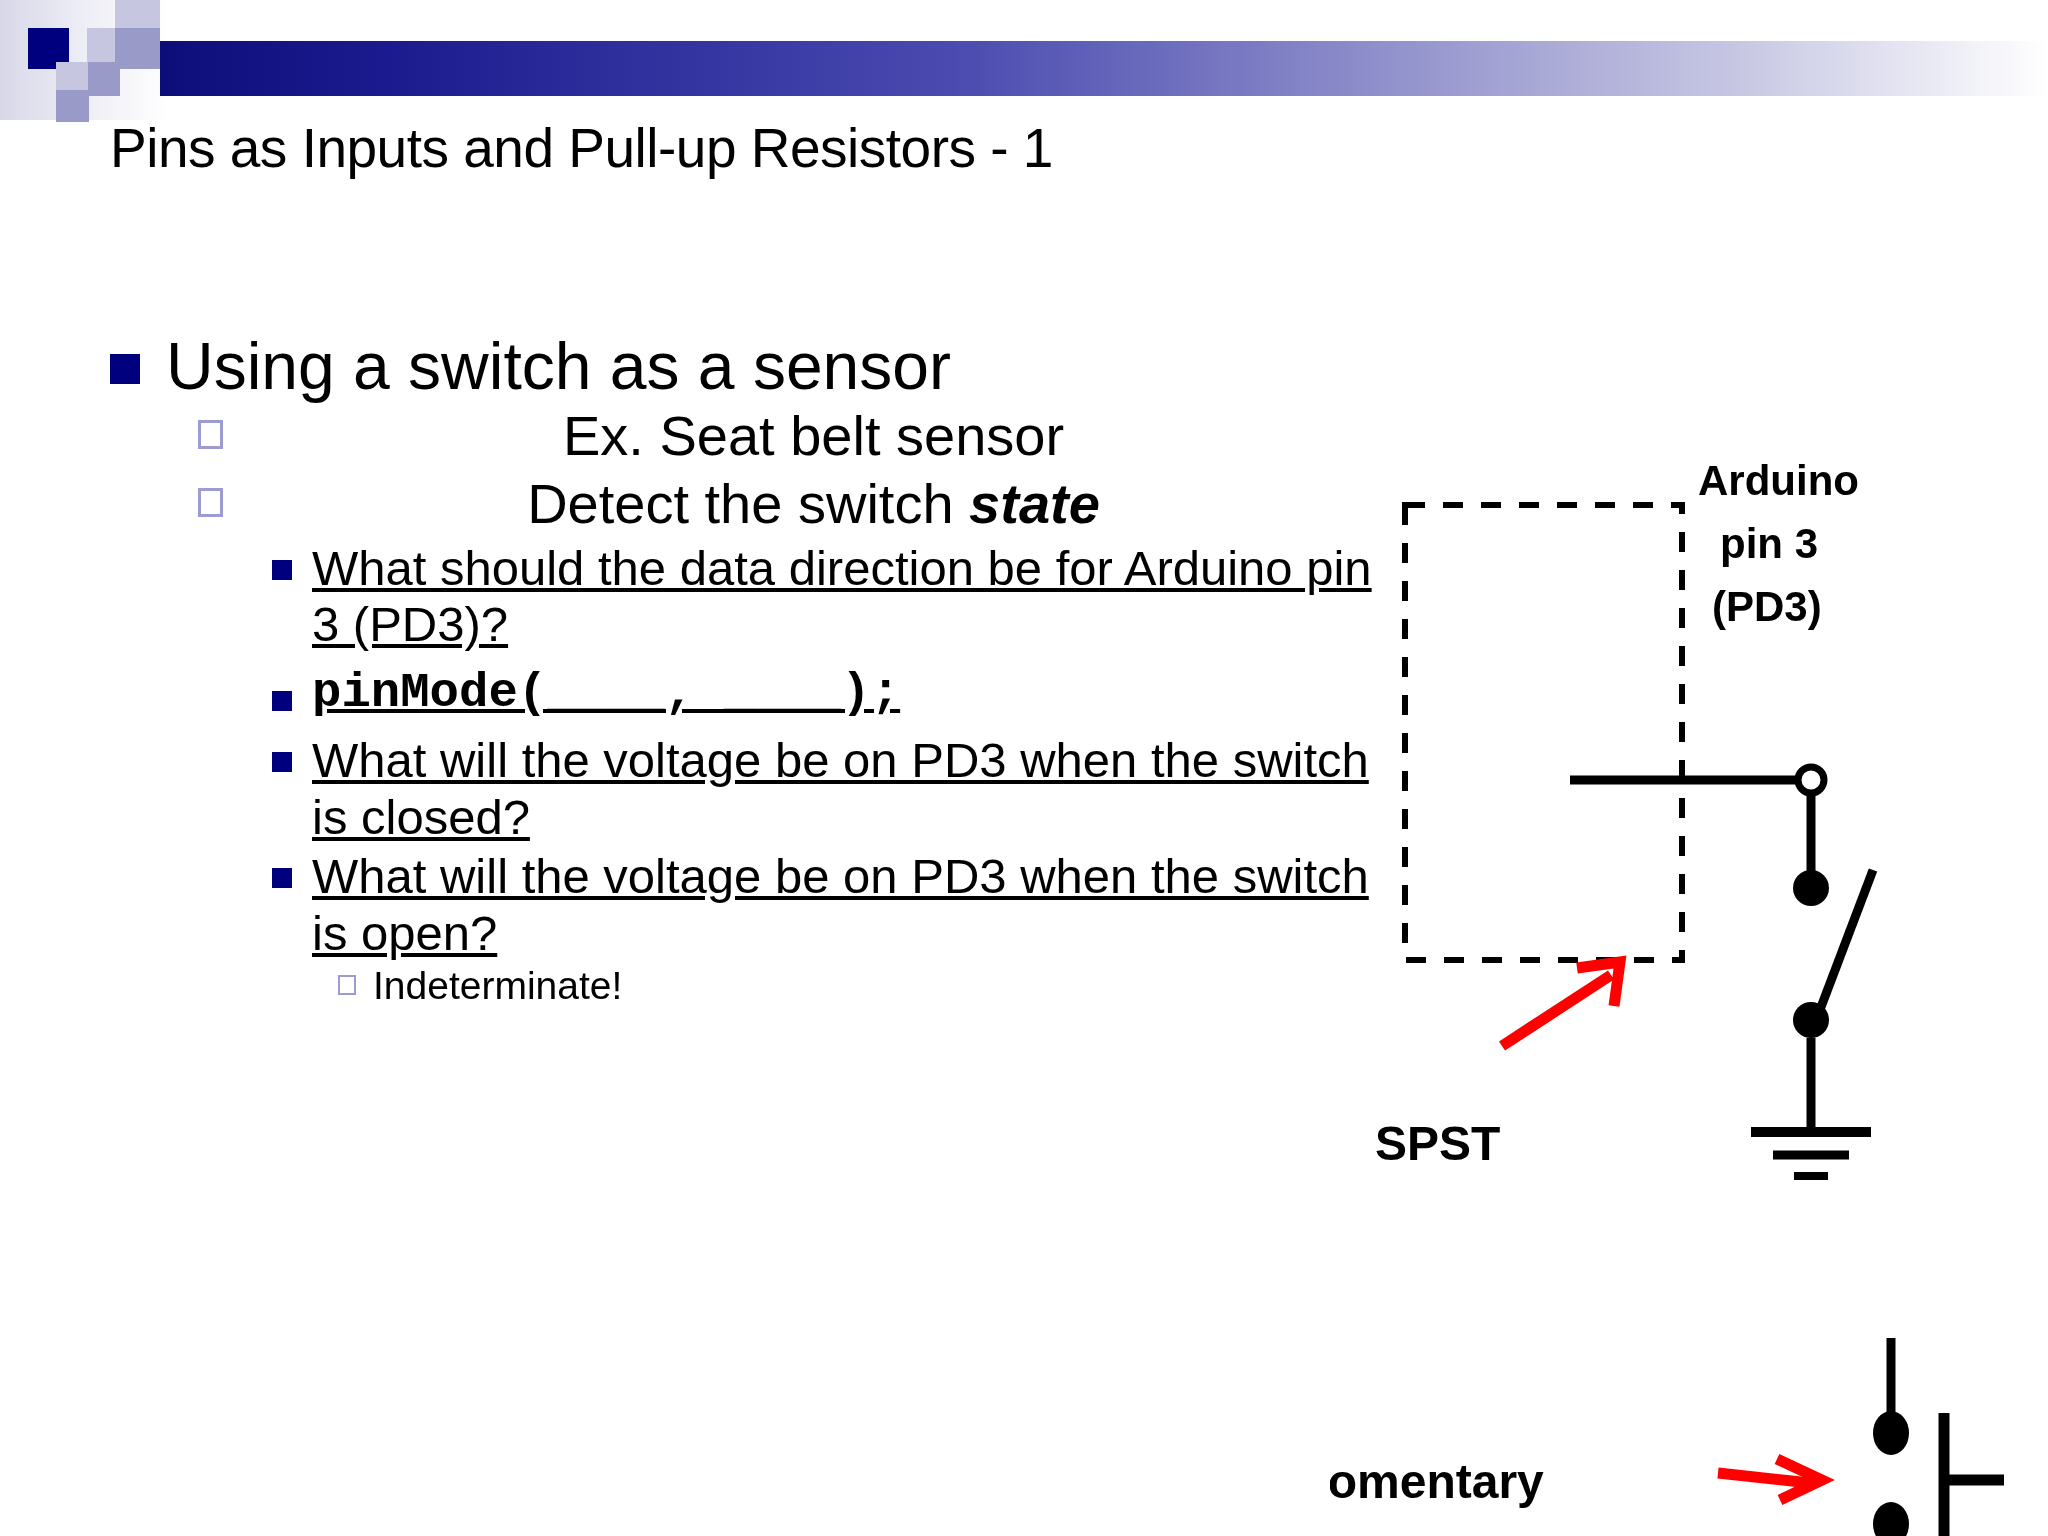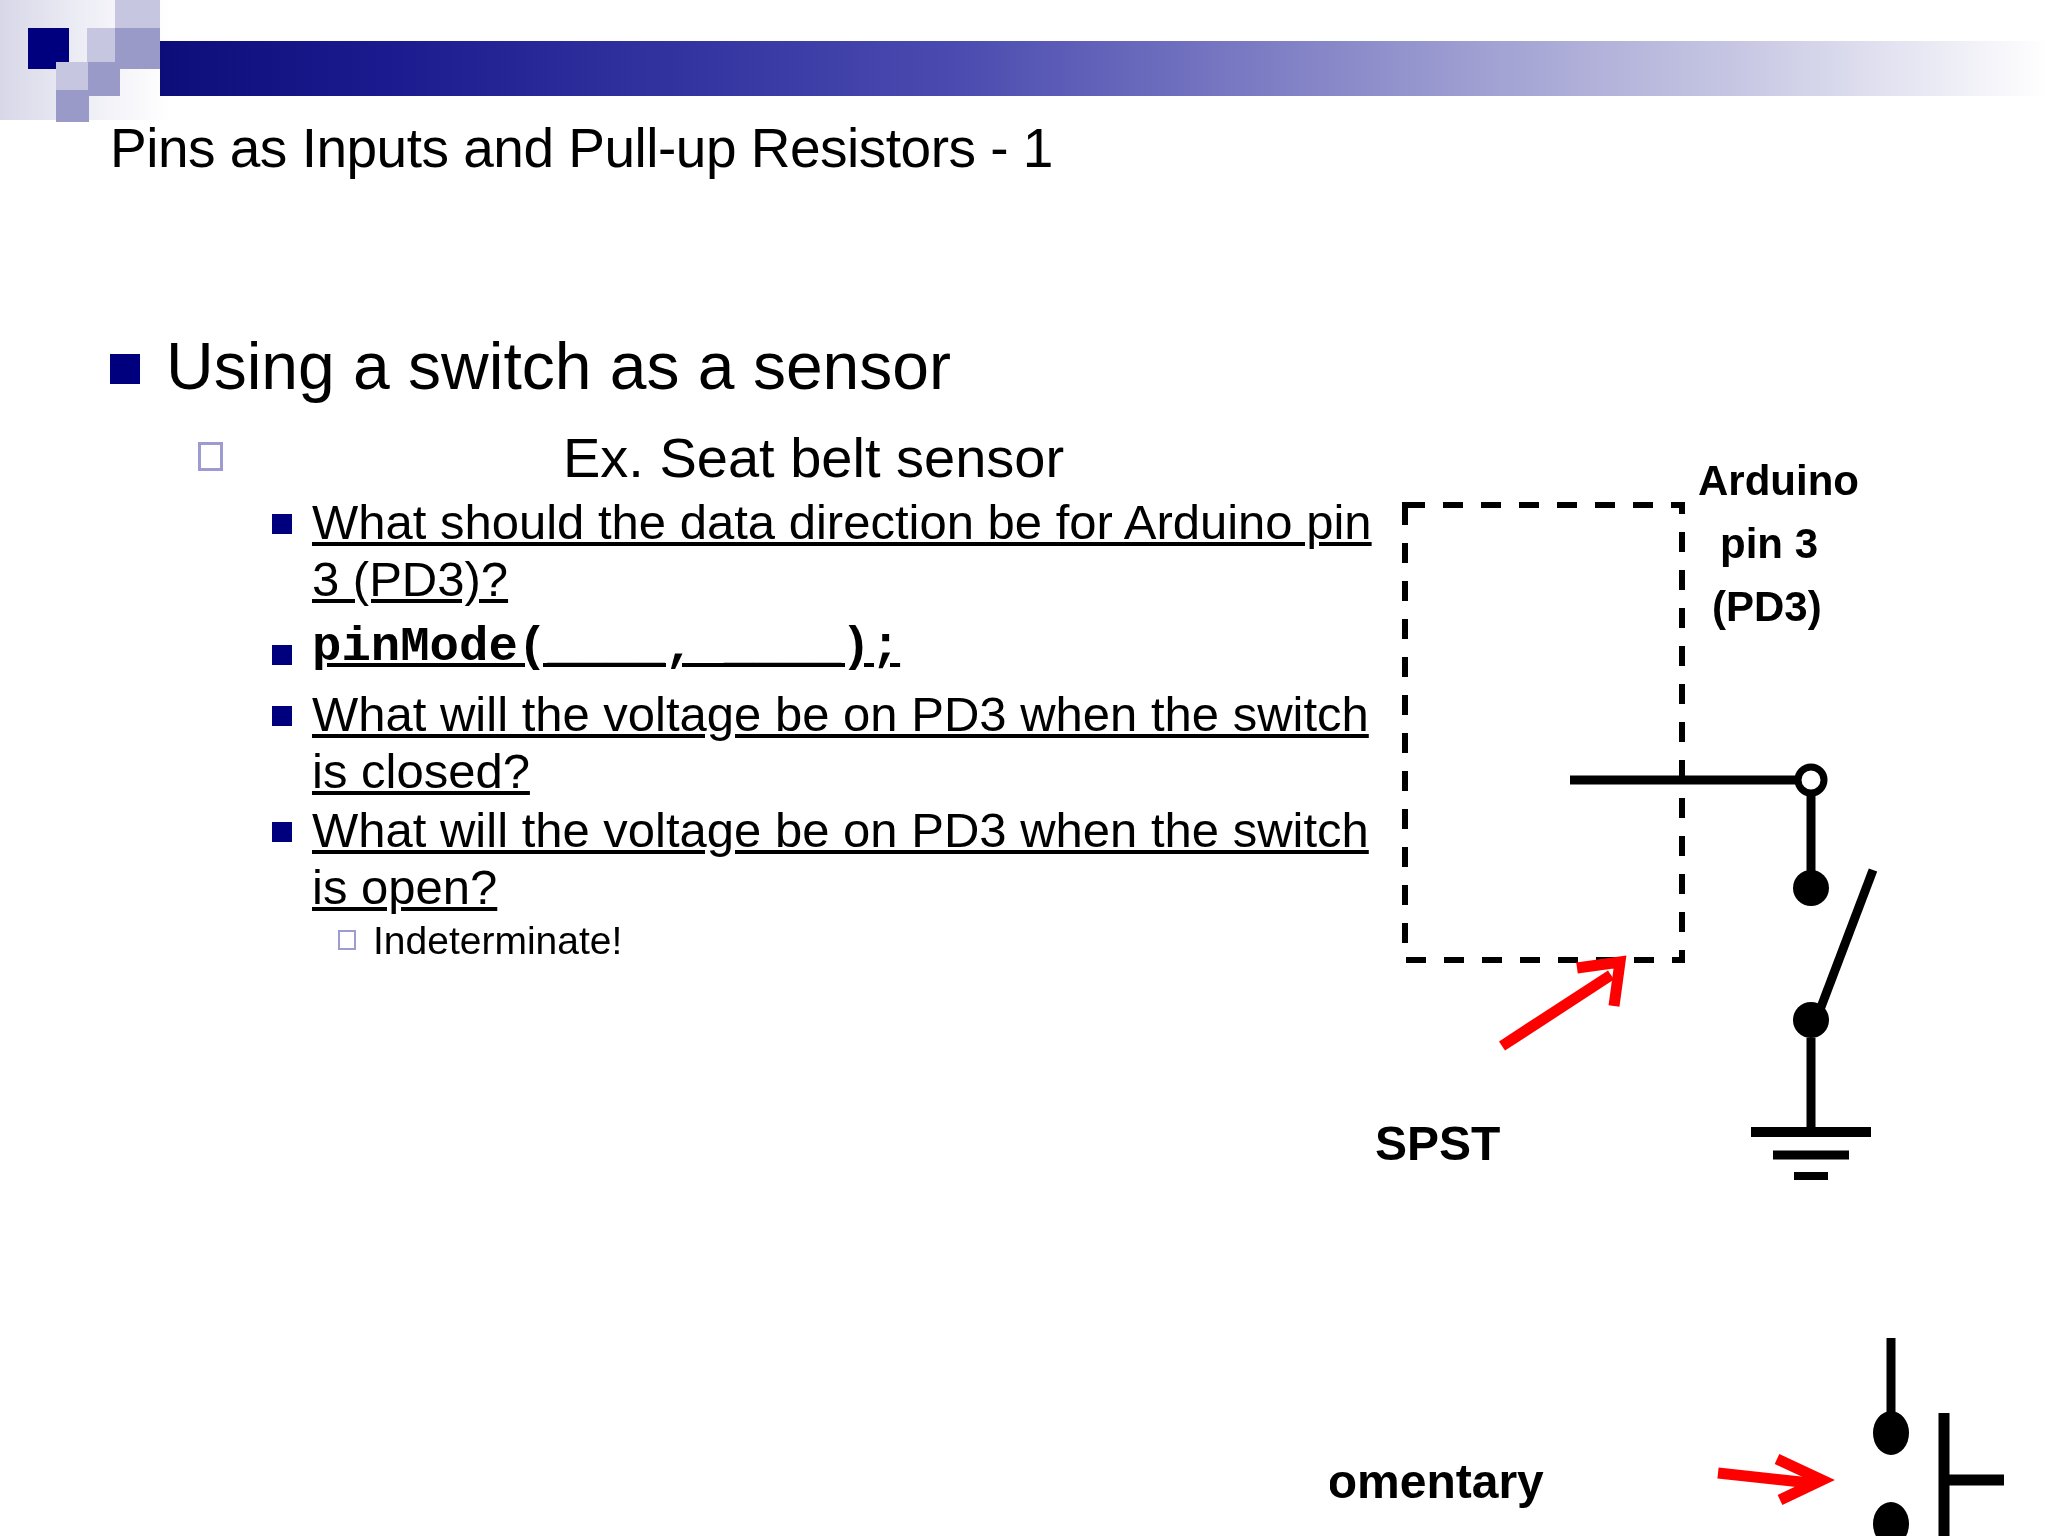--- a/index.html
+++ b/index.html
@@ -75,21 +75,21 @@
   }
   .bullet-mark {
     flex: 0 0 auto;
     display: block;
   }
   .bullet-text {
     flex: 1 1 auto;
   }
 
   
-  .lvl1 { margin-bottom: 22px; }
+  .lvl1 { margin-bottom: 0; }
   .lvl1 .bullet-mark {
     width: 30px; height: 30px;
     background: #00007e;
     margin-right: 26px;
     margin-top: 24px;
   }
   .lvl1 .bullet-text {
     font-size: 66px;
     line-height: 1.12;
   }
@@ -190,20 +190,24 @@
   <div class="bullet-row lvl1">
     <span class="bullet-mark"></span>
     <span class="bullet-text">Using a switch as a sensor</span>
   </div>
 
   <div class="bullet-row lvl2">
     <span class="bullet-mark"></span>
     <span class="bullet-text">Ex. Seat belt sensor</span>
   </div>
 
+  <div class="bullet-row lvl2">
+    <span class="bullet-mark"></span>
+    <span class="bullet-text"><span>Detect the switch </span><span class="bold-italic">state</span></span>
+  </div>
 
   <div class="bullet-row lvl3">
     <span class="bullet-mark"></span>
     <span class="bullet-text">What should the data direction be for Arduino pin 3 (PD3)?</span>
   </div>
 
   <div class="bullet-row lvl3" style="margin-top:12px;margin-bottom:10px;">
     <span class="bullet-mark" style="margin-top:26px;"></span>
     <span class="bullet-text code">pinMode(____, ____);</span>
   </div>

